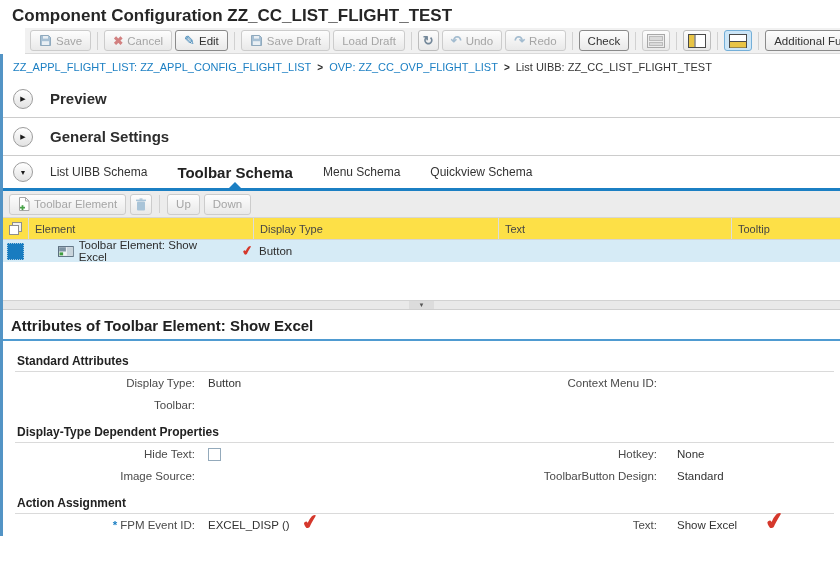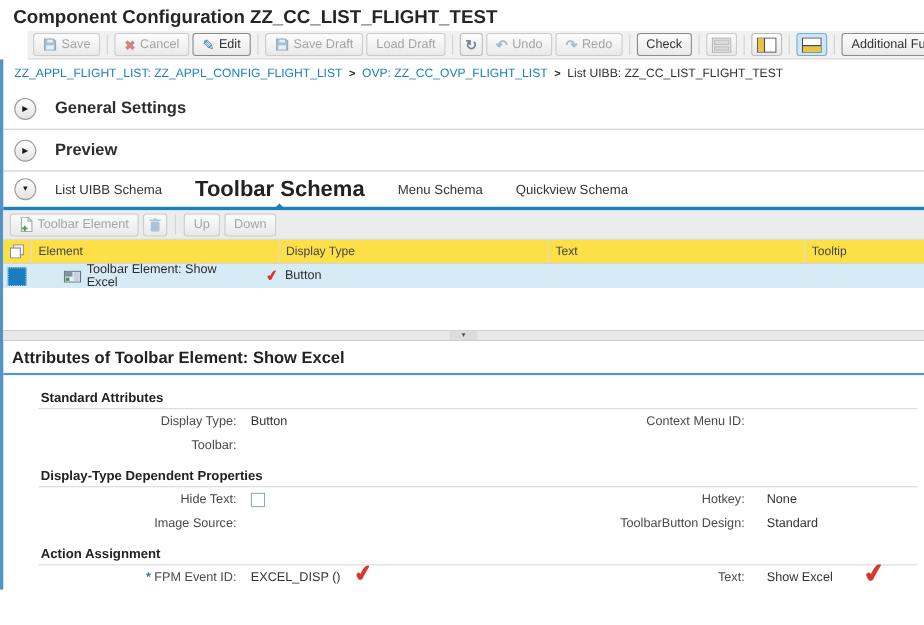--- a/index.html
+++ b/index.html
@@ -54,21 +54,21 @@
     font-size:7px; color:#1a1a1a; cursor:pointer;
   }
   .section-title { font-size:15px; font-weight:bold; color:#2d2d2d; margin-left:17px; }
 
   
   .tab-row {
     height:35px; border-bottom:3px solid #1b7fc3;
     display:flex; align-items:center; padding-left:10px; position:relative;
   }
   .tab { font-size:12px; color:#333; margin-right:30px; cursor:pointer; position:relative; }
-  .tab.active { font-size:20px; font-weight:bold; color:#222; }
+  .tab.active { font-size:15px; font-weight:bold; color:#222; }
   .tab.active::after {
     content:""; position:absolute; left:50%; transform:translateX(-50%);
     top:calc(100% + 1px);
     border-left:6px solid transparent; border-right:6px solid transparent;
     border-bottom:6px solid #1b7fc3;
   }
   .tab-row .expander { margin-right:17px; }
 
   
   .list-toolbar {
@@ -103,21 +103,21 @@
   .splitter-handle {
     height:100%; padding:0 10px; background:#dcdcdc; display:flex; align-items:center;
     font-size:6px; color:#555; cursor:pointer;
   }
 
   
   .attr-heading {
     padding:7px 0 5px 8px; font-size:15px; font-weight:bold; color:#222;
     border-bottom:2px solid #4f9bd1;
   }
-  .form { padding-top:10px;padding-left:20px; }
+  .form { padding-top:10px; }
   .group-title {
     margin:0 6px 0 12px; padding:3px 0 3px 2px;
     font-size:12px; font-weight:bold; color:#222; border-bottom:1px solid #dadada;
   }
   .group-gap { height:6px; }
   .frow {
     display:grid; grid-template-columns:180px 245px 217px 1fr;
     align-items:center; height:22px; margin-left:12px; font-size:11.5px;
   }
   .flabel { text-align:right; color:#4a4a4a; white-space:nowrap; }
@@ -223,28 +223,28 @@
       <span class="crumb-sep">&gt;</span>
       <span class="crumb-link">OVP: ZZ_CC_OVP_FLIGHT_LIST</span>
       <span class="crumb-sep">&gt;</span>
       <span class="crumb-current">List UIBB: ZZ_CC_LIST_FLIGHT_TEST</span>
     </div>
 
     <div class="section">
       <div class="expander">
         <span>▶</span>
       </div>
-      <span class="section-title">General Settings</span>
+      <span class="section-title">Preview</span>
     </div>
 
     <div class="section">
       <div class="expander">
         <span>▶</span>
       </div>
-      <span class="section-title">Preview</span>
+      <span class="section-title">General Settings</span>
     </div>
 
     <div class="tab-row">
       <div class="expander">
         <span>▼</span>
       </div>
       <span class="tab">List UIBB Schema</span>
       <span class="tab active">Toolbar Schema</span>
       <span class="tab">Menu Schema</span>
       <span class="tab">Quickview Schema</span>

